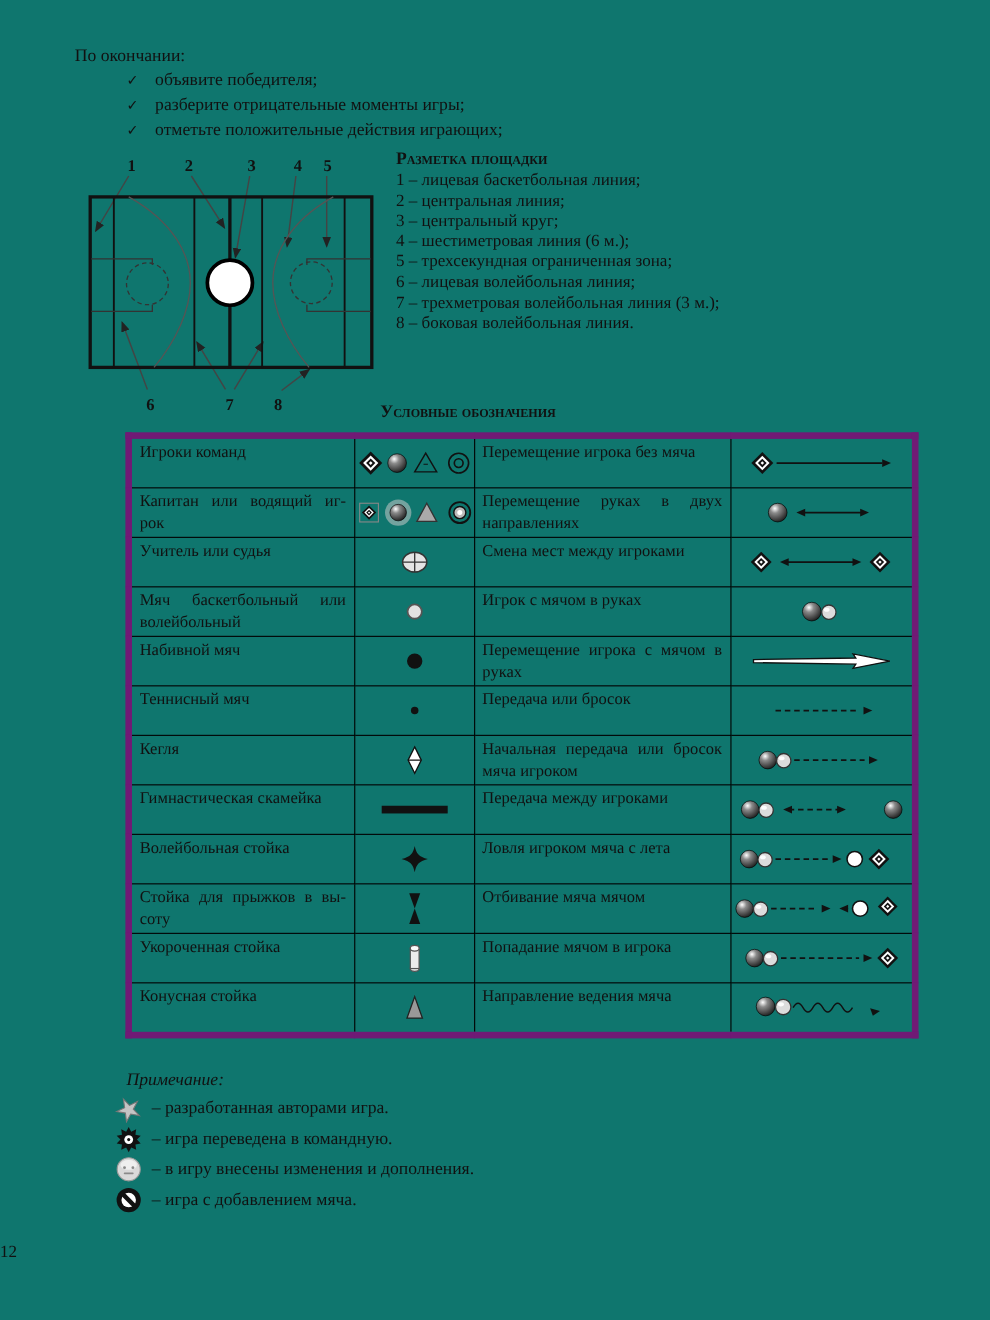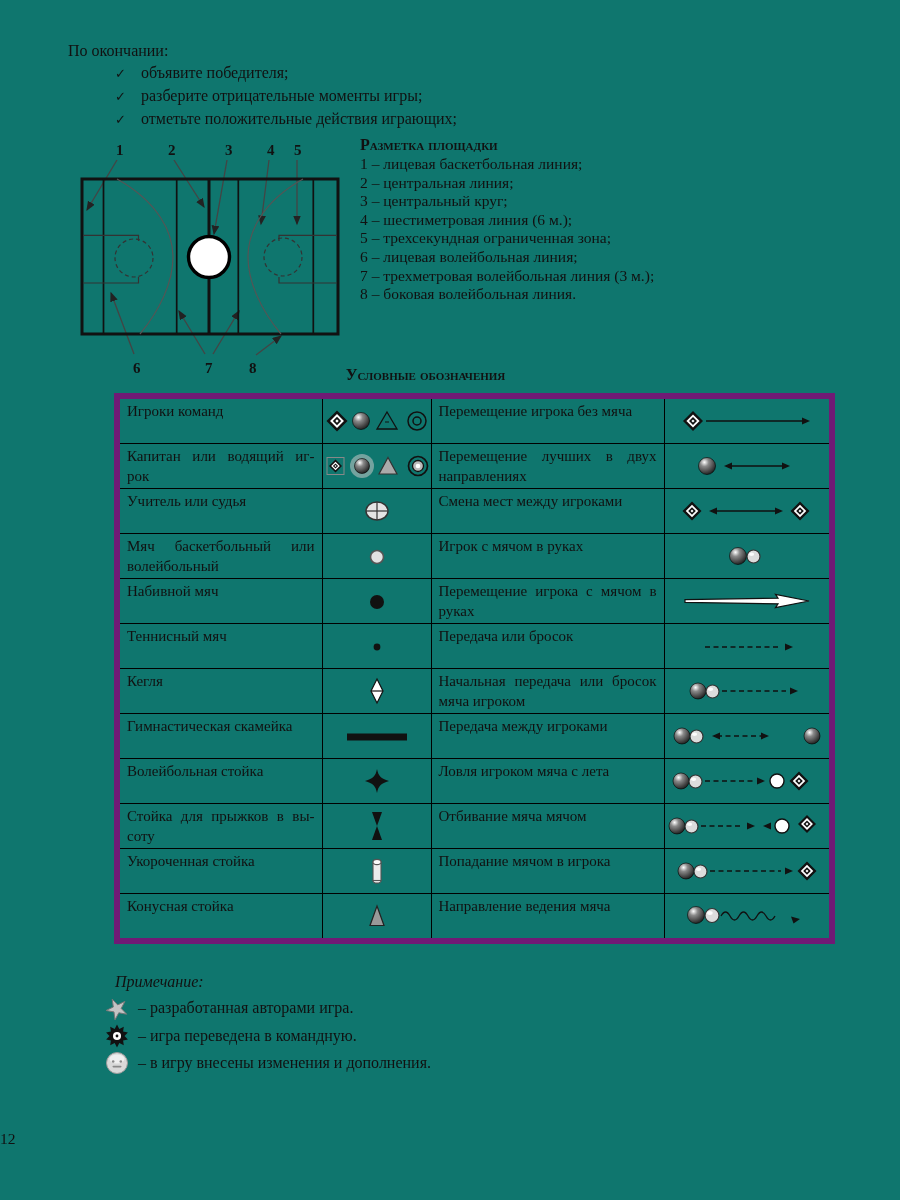--- a/index.html
+++ b/index.html
@@ -166,21 +166,21 @@
               <polygon points="10.5,13.4 13.1,16 10.5,18.6 7.9,16" fill="#111"></polygon>
               <polygon points="10.5,14.96 11.54,16 10.5,17.04 9.46,16" fill="#fff"></polygon>
               <circle cx="37" cy="16" r="12" fill="#c8c8c8" opacity="0.55"></circle>
               <circle cx="37" cy="16" r="7.5" fill="url(#ballGrad) #111" stroke="#000" stroke-width="0.6"></circle>
               <polygon points="63,7.5 72,24 54,24" fill="#aaa" stroke="#333" stroke-width="1.2"></polygon>
               <circle cx="93" cy="16" r="9.5" fill="none" stroke="#111" stroke-width="1.7"></circle>
               <circle cx="93" cy="16" r="5.5" fill="#bbb" stroke="#111" stroke-width="1.3"></circle>
               <circle cx="93" cy="16" r="2.3" fill="#fff"></circle>
             </svg></td>
           <td class="lbl">
-            <div class="jline">Перемещение лучших в двух</div>
+            <div class="jline">Перемещение руках в двух</div>
             <div class="">направлениях</div>
           </td>
           <td class="symc"><svg width="102" height="24" viewBox="0 0 102 24">
               <circle cx="11" cy="12" r="8.5" fill="url(#ballGrad) #111" stroke="#000" stroke-width="0.6"></circle>
               <polygon points="28,12 36,8.5 36,15.5" fill="#111"></polygon>
               <line x1="33" y1="12" x2="89" y2="12" stroke="#111" stroke-width="1.5"></line>
               <polygon points="94,12 86,8.5 86,15.5" fill="#111"></polygon>
             </svg></td>
         </tr>
         <tr>
@@ -385,17 +385,27 @@
             <svg width="26" height="26" viewBox="0 0 26 26">
               <circle cx="13" cy="13" r="10.5" fill="#d9d9d9" stroke="#999" stroke-width="1"></circle>
               <ellipse cx="13" cy="9" rx="7.5" ry="4.5" fill="#efefef"></ellipse>
               <circle cx="9.2" cy="11.5" r="1.3" fill="#8a8a8a"></circle>
               <circle cx="16.8" cy="11.5" r="1.3" fill="#8a8a8a"></circle>
               <rect x="8.5" y="15.8" width="9" height="1.6" rx="0.8" fill="#8a8a8a"></rect>
             </svg>
           </span>
           <span class="note-text">– в игру внесены изменения и дополнения.</span>
         </div>
+        <div class="note-item">
+          <span class="note-icon">
+            <svg width="26" height="26" viewBox="0 0 26 26">
+              <circle cx="13" cy="13" r="11" fill="#111"></circle>
+              <circle cx="13" cy="13" r="6.6" fill="#fff"></circle>
+              <line x1="5.8" y1="5.8" x2="20.2" y2="20.2" stroke="#111" stroke-width="4"></line>
+            </svg>
+          </span>
+          <span class="note-text">– игра с добавлением мяча.</span>
+        </div>
       </div>
   </div>
 
   <div class="page-number">12</div>
 </div>
 
 </body></html>

